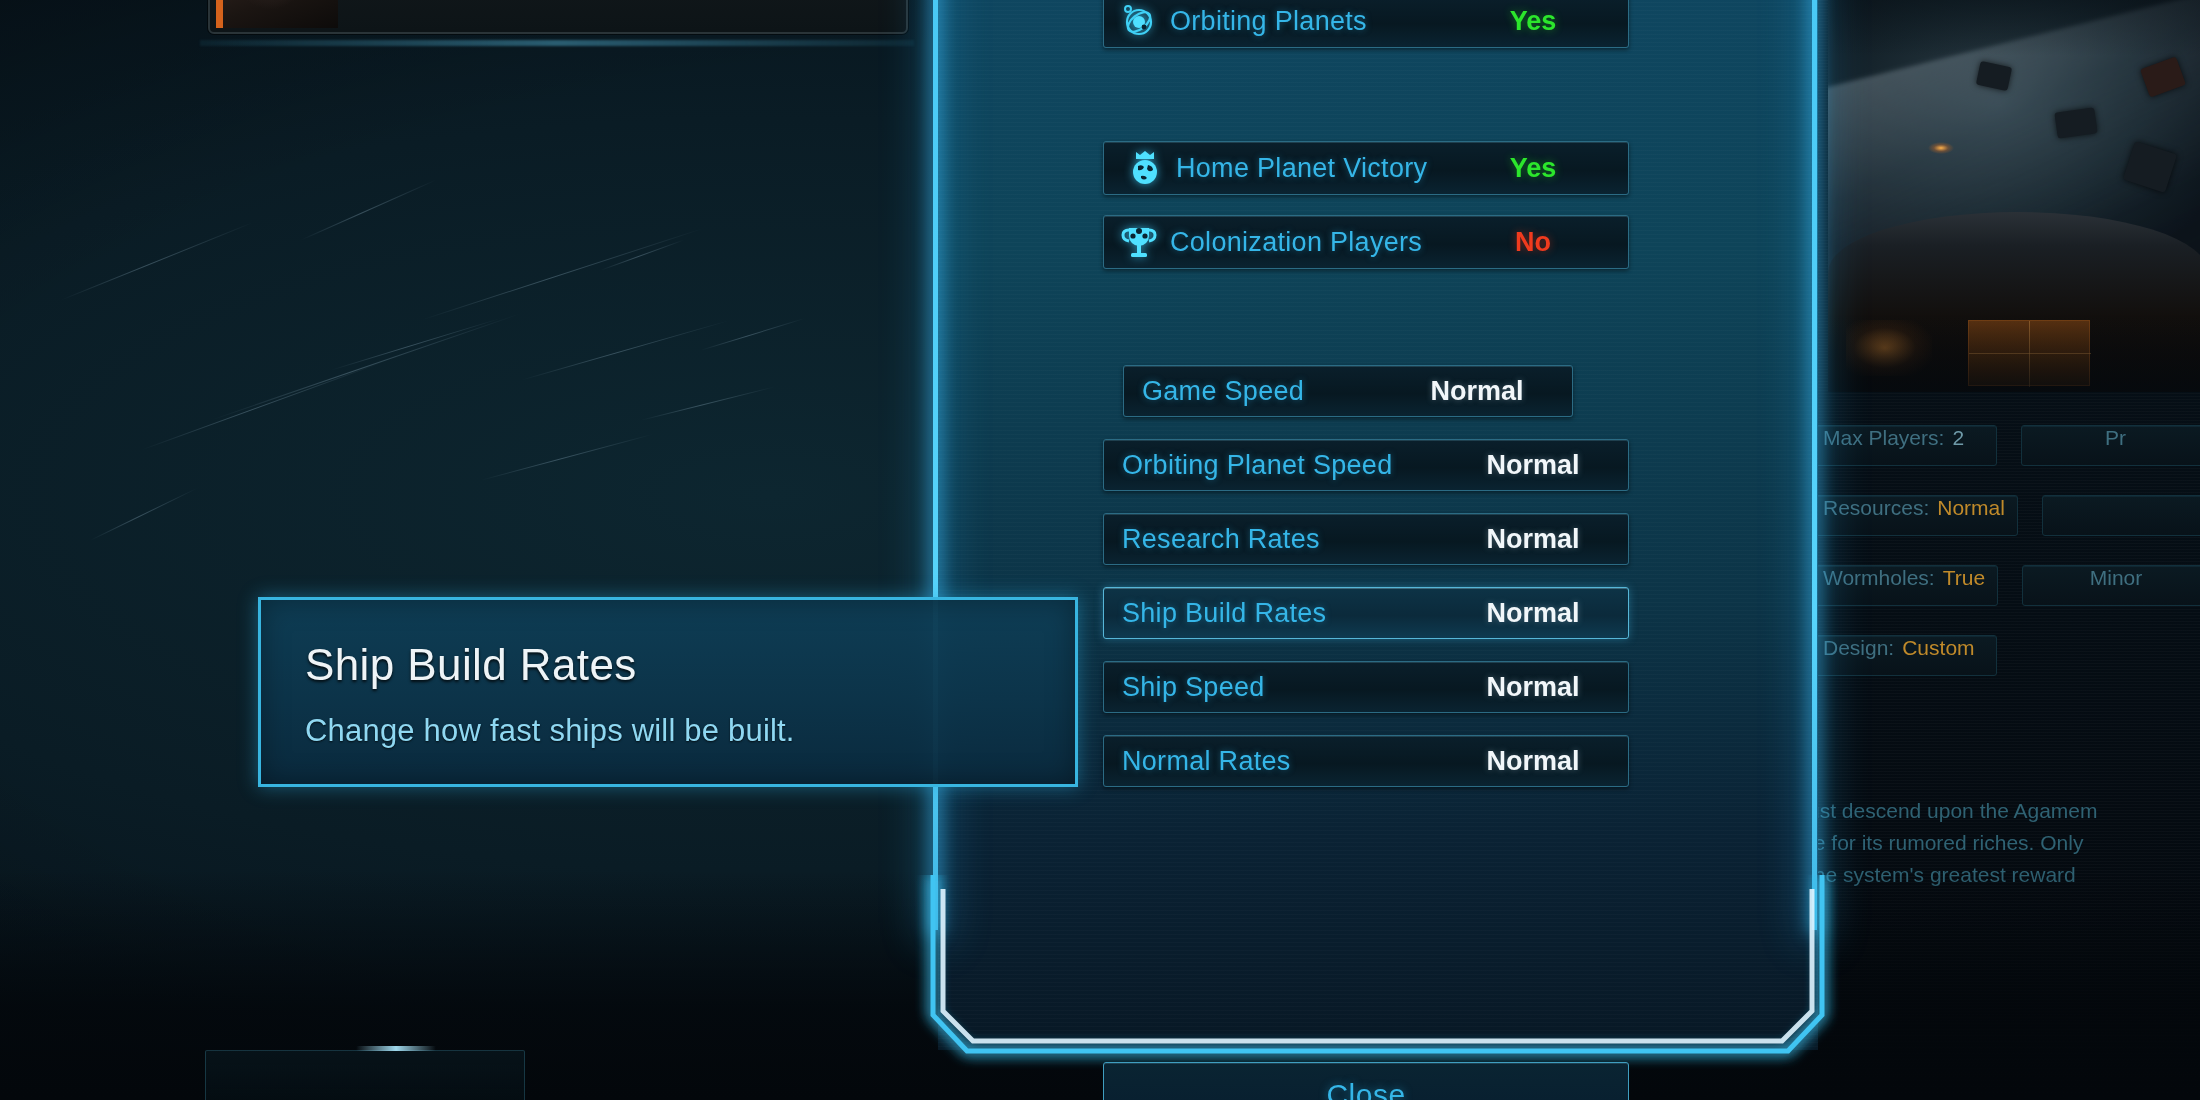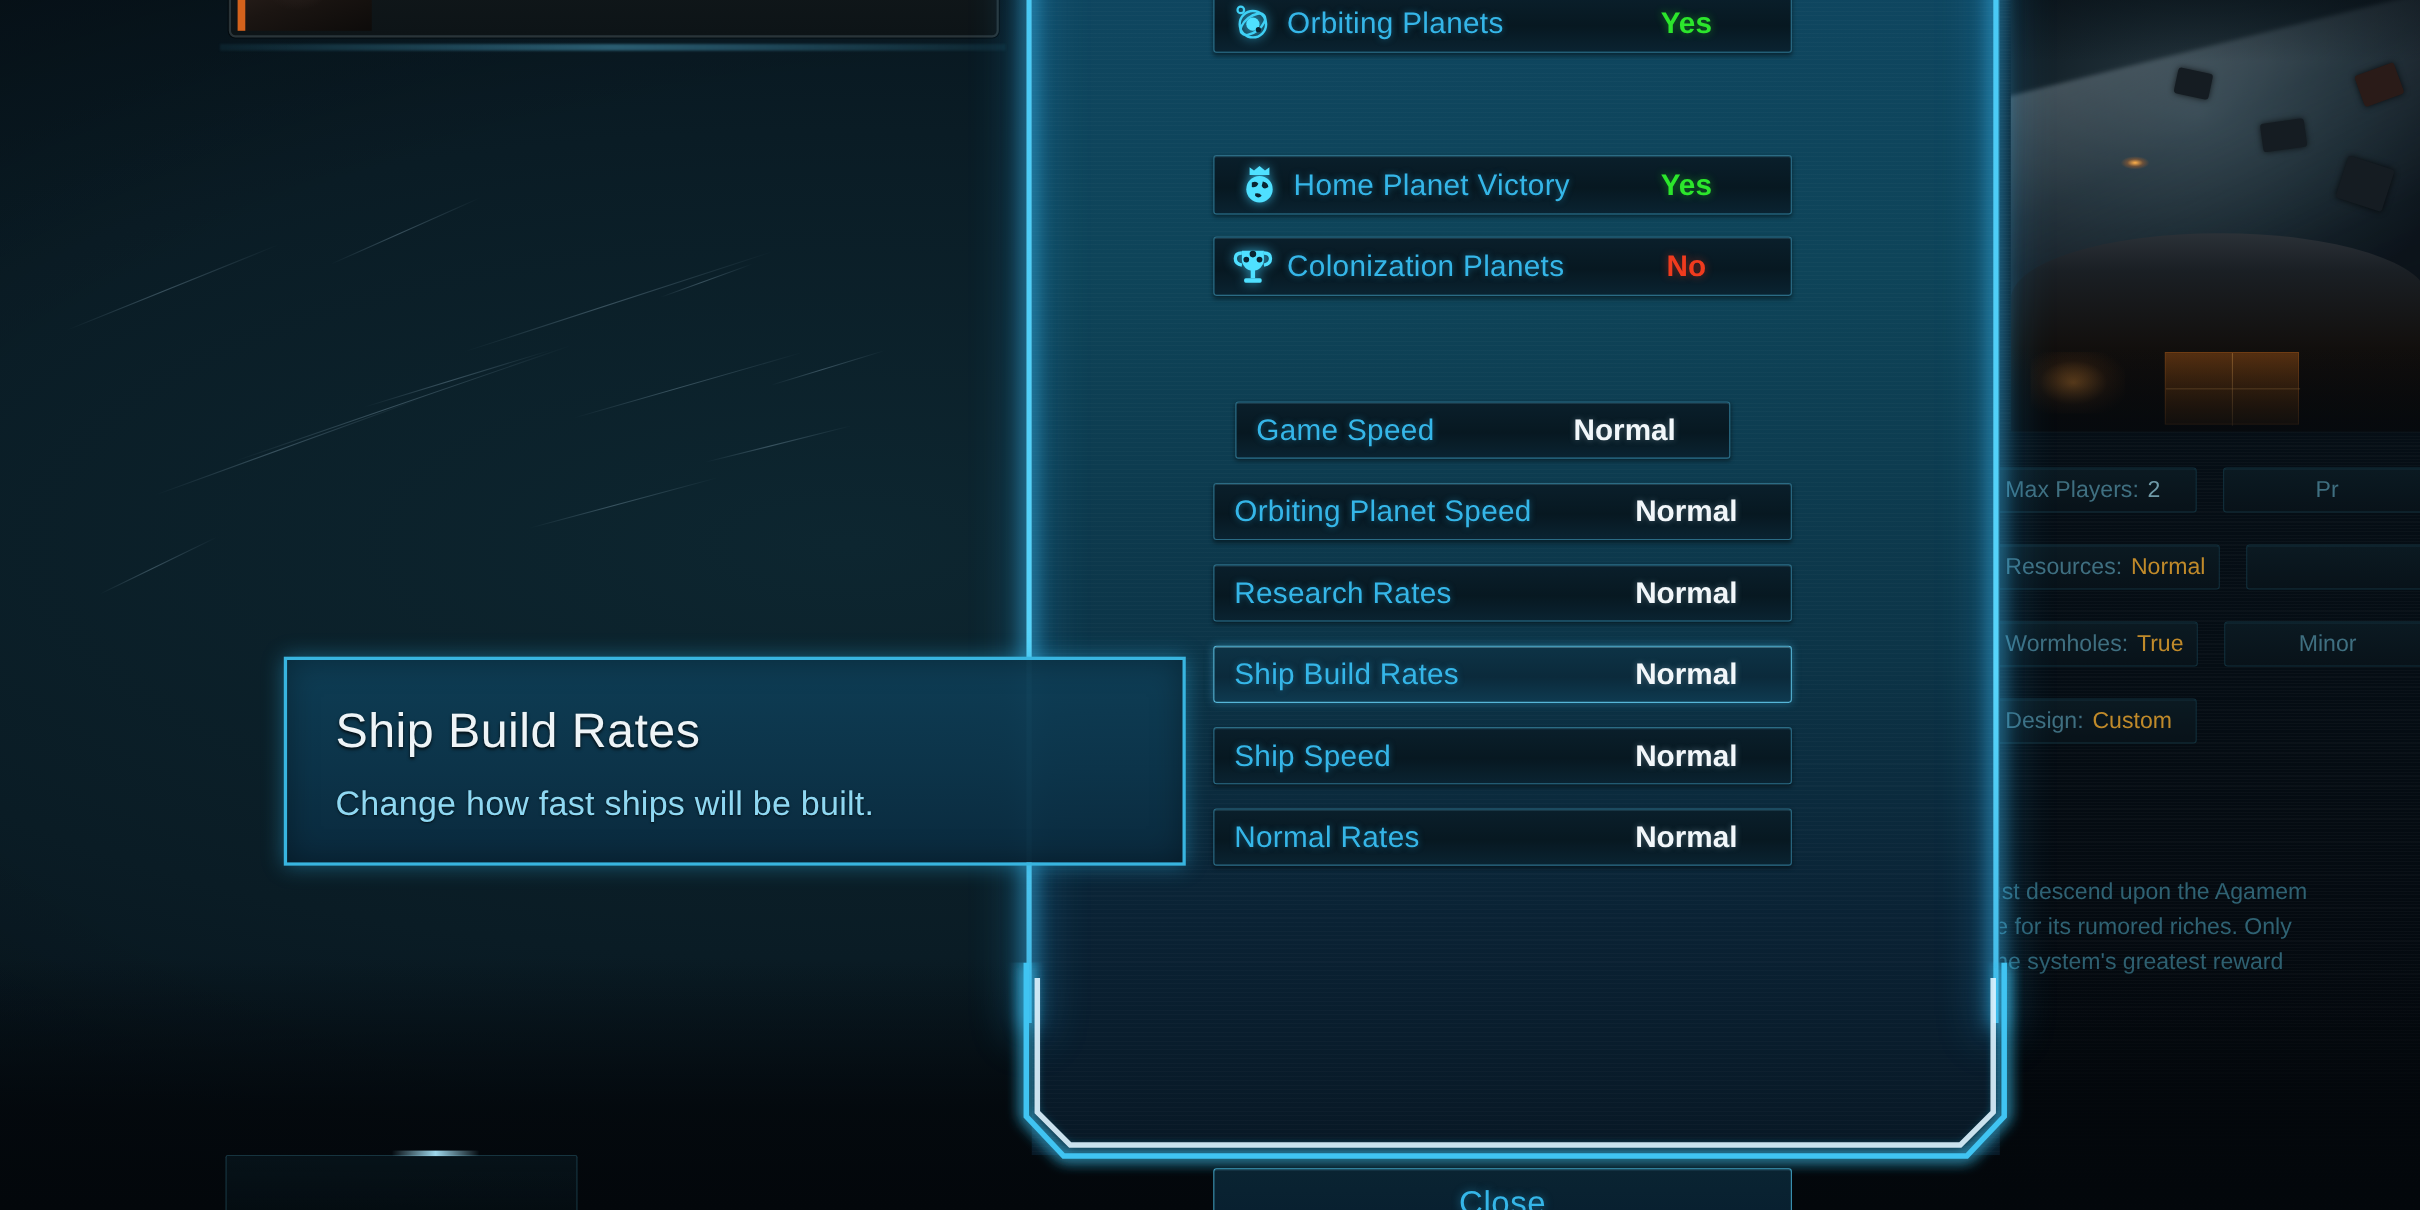--- a/index.html
+++ b/index.html
@@ -99,21 +99,21 @@
     position:absolute; inset:0;
     background:linear-gradient(180deg, rgba(7,16,22,.55) 0%, rgba(7,16,22,0) 16%, rgba(7,16,22,0) 80%, rgba(5,10,15,.8) 100%);
   }
 
   .rp-rows{ position:absolute; left:1810px; top:425px; width:400px; }
   .rp-row{ display:flex; gap:24px; margin-bottom:29px; }
   .rp-field{
     position:relative; height:41px;
     background:linear-gradient(180deg,#0b1a22 0%, #081219 100%);
     border:1px solid #12303c; border-radius:3px;
-    display:flex; align-items:center; padding:0 12px;
+    display:flex; align-items:flex-start; padding:0 12px;
     box-shadow:inset 0 1px 0 rgba(60,140,170,.12);
   }
   .rp-field.w1{ width:218px; }
   .rp-field.w2{ width:220px; }
   .rp-lab{ color:#3f6f80; font-size:21px; white-space:nowrap; font-family:"Liberation Sans", sans-serif; }
   .rp-val{ color:#c08a2a; font-size:21px; margin-left:8px; white-space:nowrap; }
   .rp-val.num{ color:#6f9aa8; }
 
   .rp-desc{
     position:absolute; left:1808px; top:795px; width:400px;
@@ -403,21 +403,21 @@
             <path d="M30 8 q6 0 6 5 q0 5 -6 6" fill="none" stroke="#4fe0ff" stroke-width="3"></path>
             <rect x="18" y="23" width="4" height="8" fill="#4fe0ff"></rect>
             <rect x="12" y="31" width="16" height="4" rx="1.5" fill="#4fe0ff"></rect>
             <g fill="#0a2532">
               <circle cx="20" cy="9" r="3"></circle>
               <circle cx="14" cy="14" r="2.6"></circle>
               <circle cx="26" cy="14" r="2.6"></circle>
             </g>
           </svg>
         </div>
-        <div class="opt-label">Colonization Planets</div>
+        <div class="opt-label">Colonization Players</div>
         <div class="opt-value v-no">No</div>
       </div>
       <div class="opt" style="left: 1103px; top: 365px; width: 450px; margin-left: 20px;">
         <div class="opt-label pad">Game Speed</div>
         <div class="opt-value v-normal">Normal</div>
       </div>
       <div class="opt" style="left: 1103px; top: 439px; width: 526px;">
         <div class="opt-label pad">Orbiting Planet Speed</div>
         <div class="opt-value v-normal">Normal</div>
       </div>

